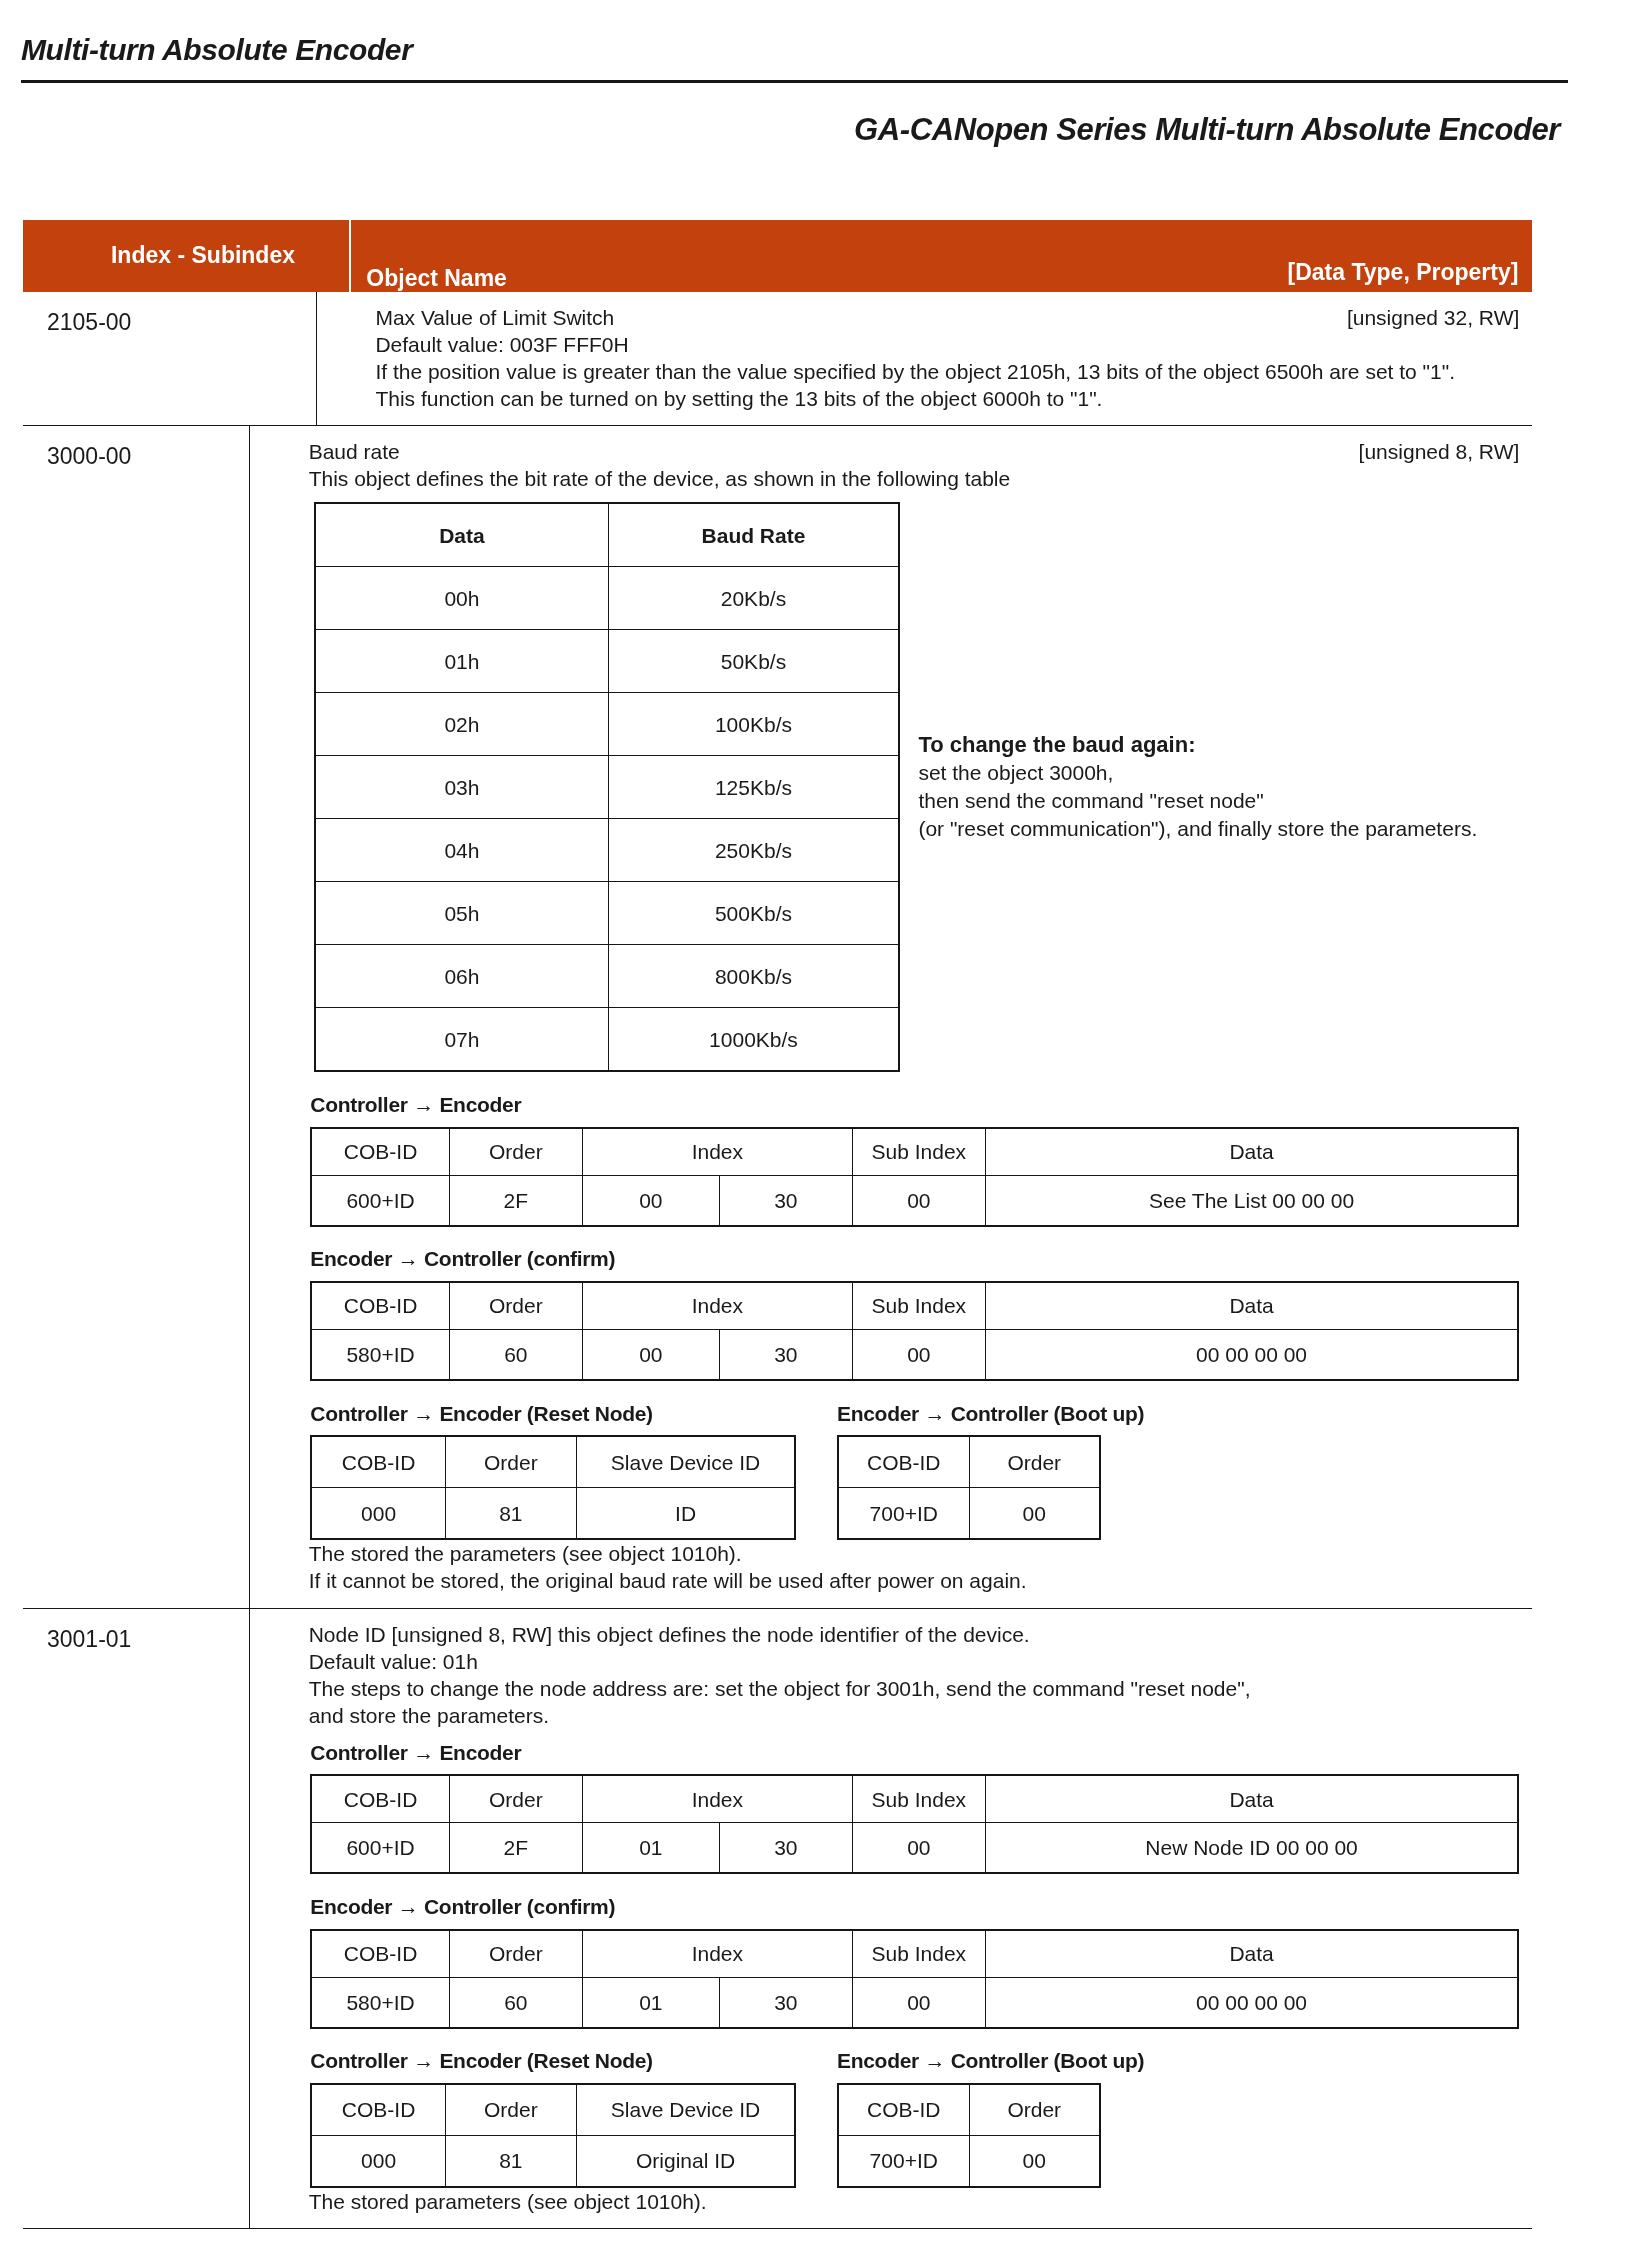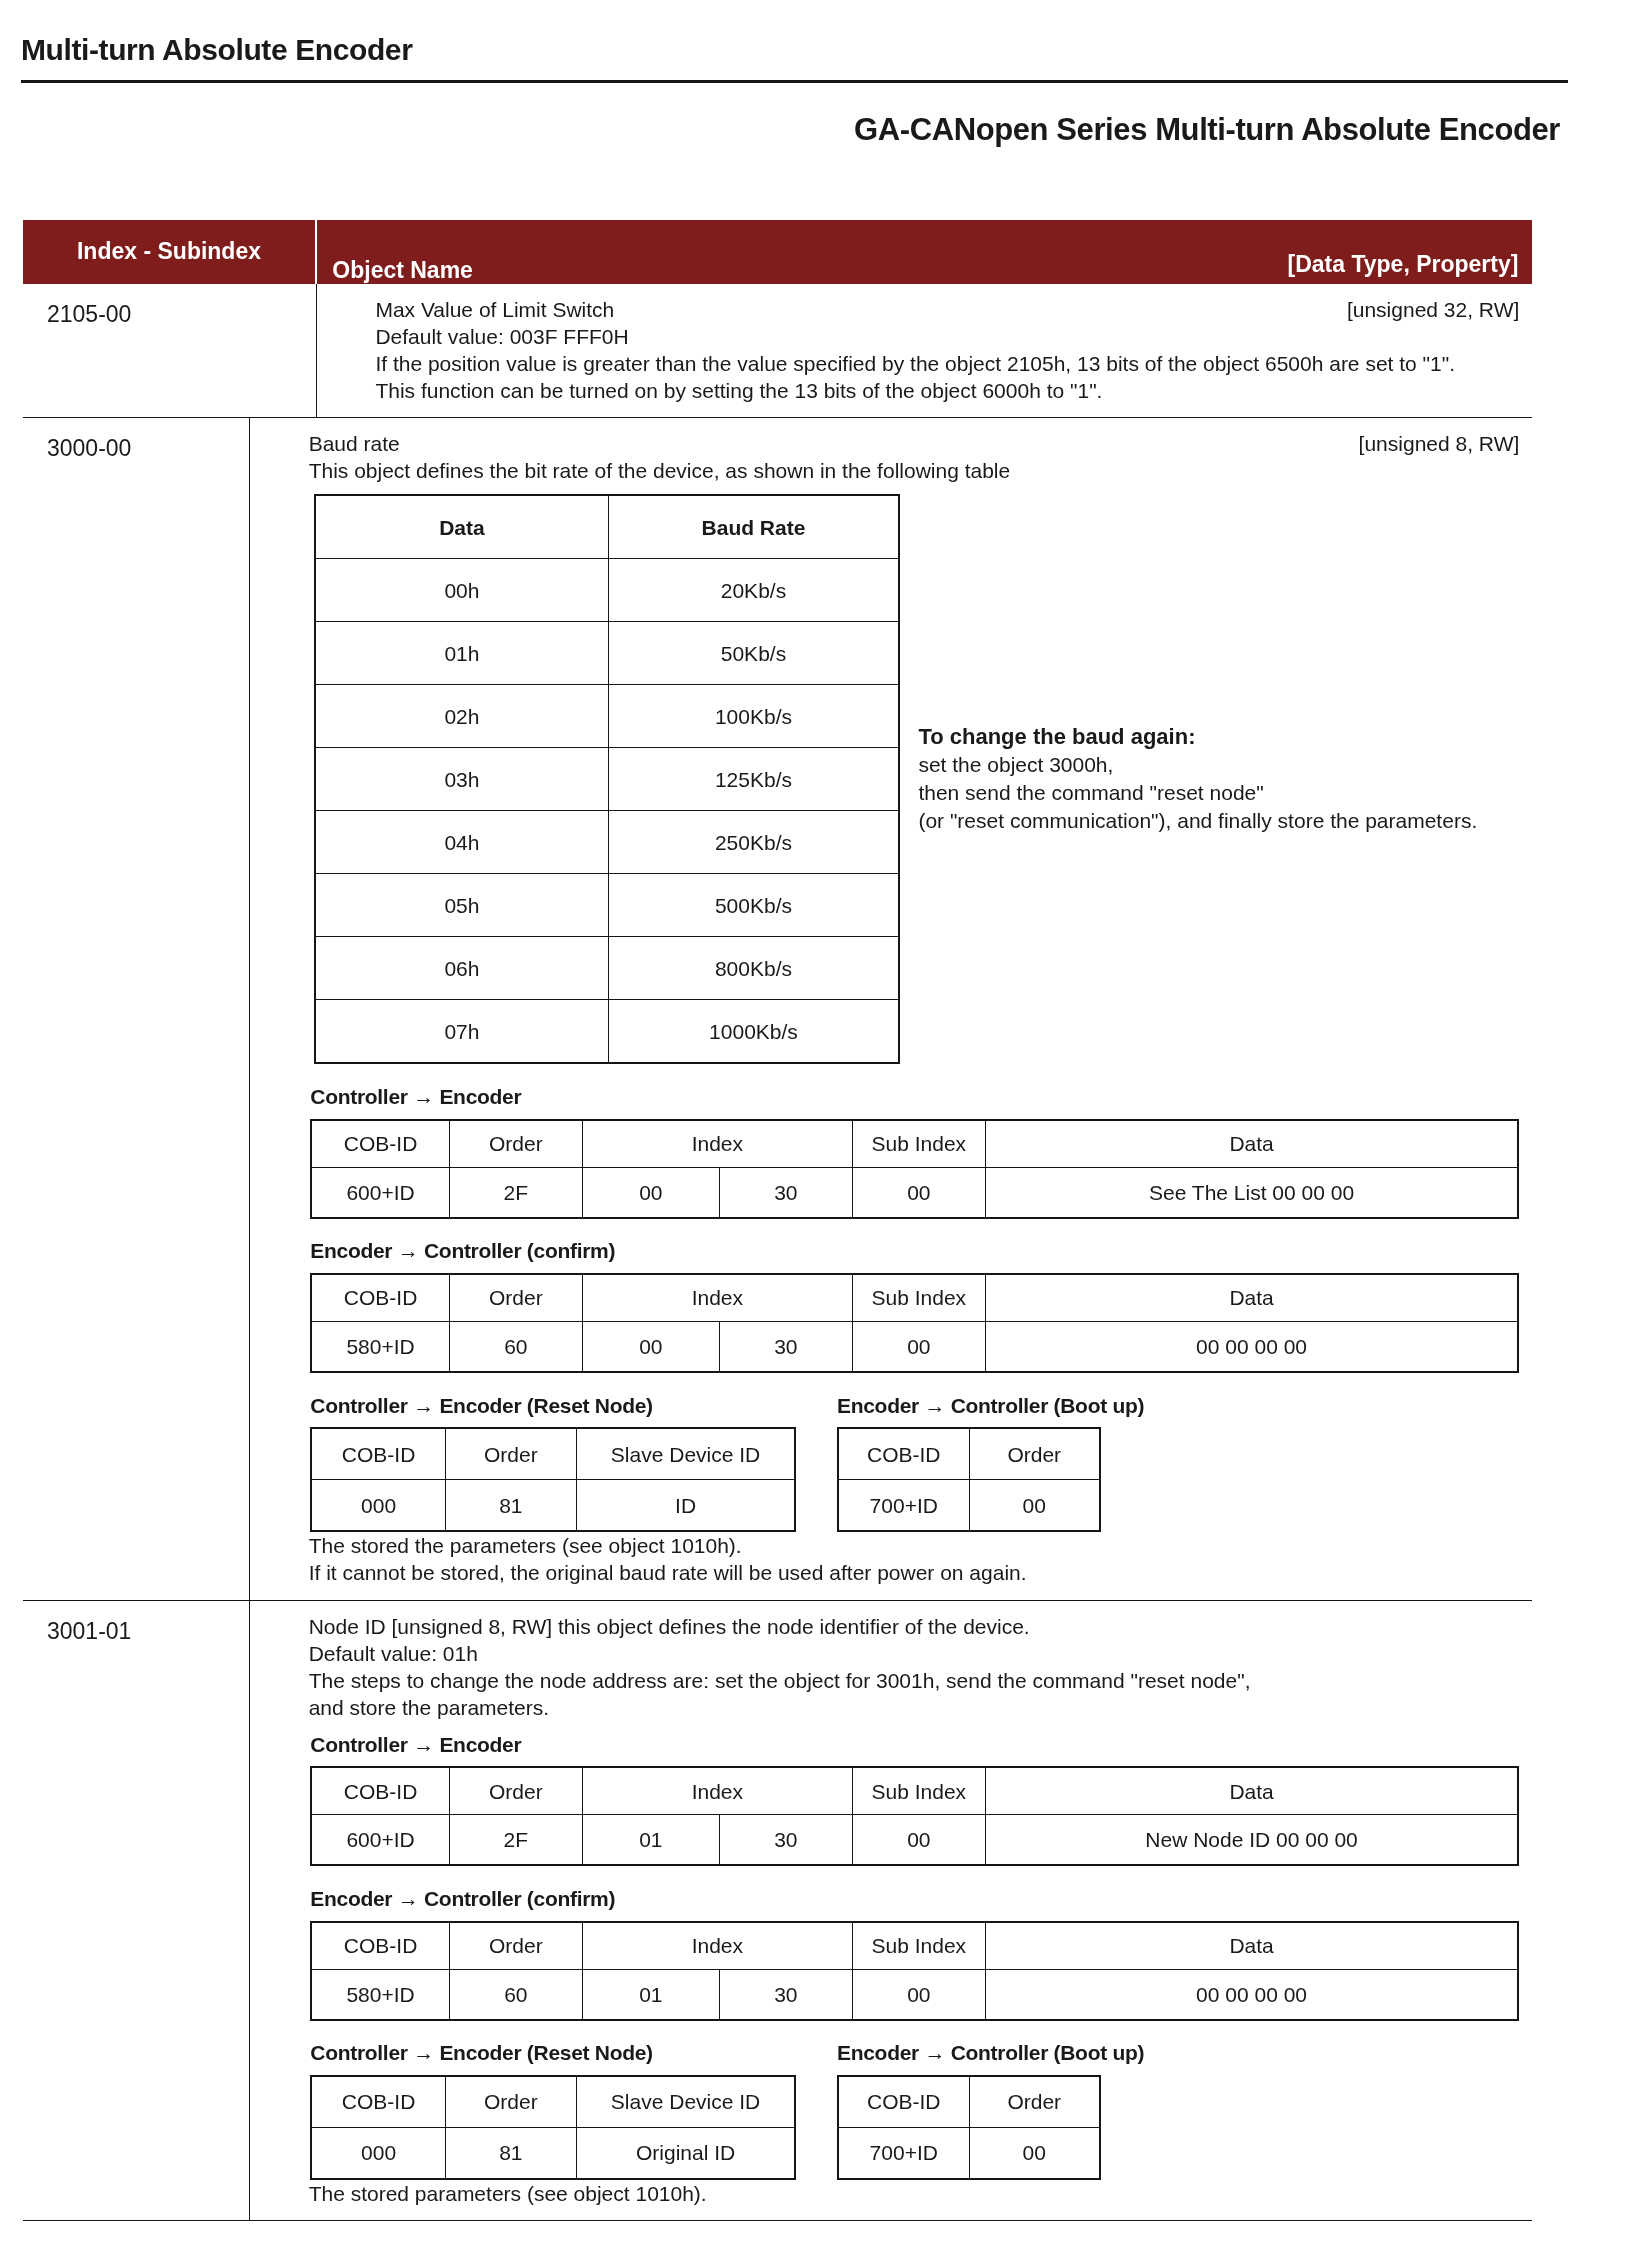--- a/index.html
+++ b/index.html
@@ -1,28 +1,28 @@
 <!DOCTYPE html>
 <html style="font-size:13.6px"><head>
 <meta charset="utf-8">
 <style>
   html,body { margin:0; padding:0; background:#ffffff; }
   body { font-family:"Liberation Sans", sans-serif; color:#1a1a1a; }
   .page { position:relative; width:1630px; height:2261px; background:#fff; overflow:hidden; }
 
   
-  .doc-header { padding-top:29px; }
+  .doc-header { padding-top:29px;font-style:italic; }
   .page-title { margin:0 0 0 21px; font-size:30px; font-weight:bold; line-height:41px; letter-spacing:-0.4px; }
   .title-rule { margin:10.2px 0 0 21px; width:1547px; border-top:3.4px solid #161616; }
   .page-subtitle { margin-top:25.5px; padding-right:70px; text-align:right; font-size:31px; font-weight:bold; line-height:41px; letter-spacing:-0.4px; }
 
   
   .objects { margin:70px 0 0 23px; width:1509px; }
 
-  .red-bar { height:64px; background:#7f1d1d; display:flex; color:#fff; font-weight:bold; font-size:23px; }
+  .red-bar { height:72px; background:#c2410c; display:flex; color:#fff; font-weight:bold; font-size:23px;padding-left:34px; }
   .rb-left { width:294px; border-right:2.5px solid #ffffff; box-sizing:border-box; display:flex; align-items:center; justify-content:center; }
   .rb-right { flex:1; position:relative; display:flex; align-items:flex-end; }
   .rb-obj { margin-left:15.3px; }
   .rb-type { position:absolute; right:13.6px; bottom:6px; }
 
   .section { display:flex; border-bottom:1.7px solid #161616;gap:44px; }
   .sec-left { width:294px; box-sizing:border-box; border-right:1.7px solid #161616; padding:17px 0 0 24px; font-size:23px; }
   .sec-right { flex:1; padding:12px 12.7px 13.6px 14.4px; font-size:21px; line-height:27px; }
 
   .obj-head { display:flex; justify-content:space-between; }

